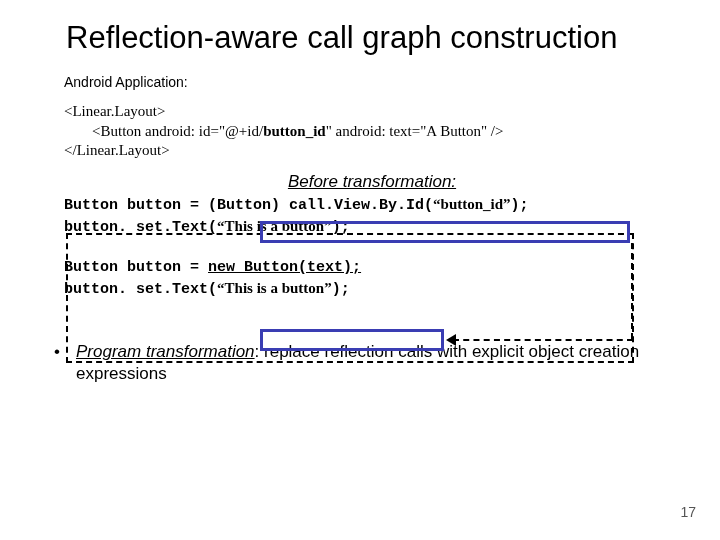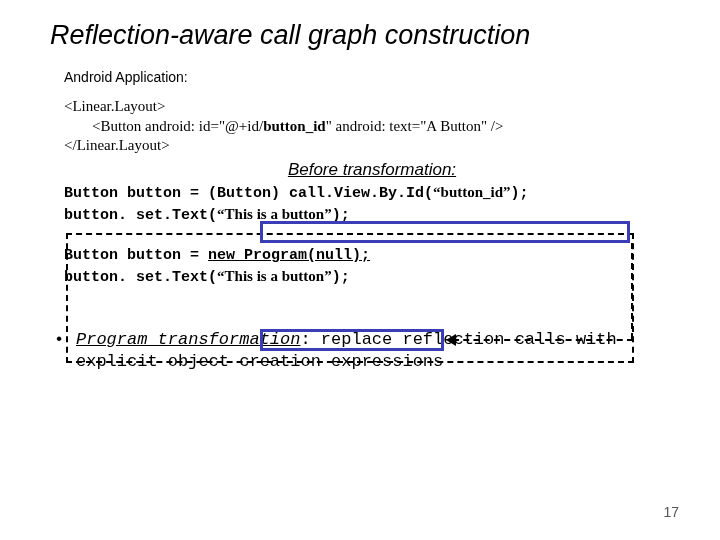--- a/index.html
+++ b/index.html
@@ -1,36 +1,36 @@
 <!DOCTYPE html>
 <html><head>
 <meta charset="utf-8">
 <style>
   * { margin:0; padding:0; box-sizing:border-box; }
   body { width:720px; height:540px; background:#fff; font-family:Arial,Helvetica,sans-serif; color:#000; position:relative; }
   .slide { padding:20px 40px 0 50px; }
-  .title { font-size:27px; font-style:italic; margin-bottom:18px; margin-left:0px; }
+  .title { font-size:31px; margin-bottom:18px; margin-left:16px; }
   .sub { font-size:14px; font-weight:normal; margin-bottom:12px; }
-  .xml { font-family:'Times New Roman',serif; font-size:15px; line-height:1.3; margin-bottom:4px; }
+  .xml { font-family:'Times New Roman',serif; font-size:15px; line-height:1.3; margin-bottom:11px; }
   .xml .indent { margin-left:28px; display:block; }
   .bold { font-weight:bold; }
   .sect { font-size:17px; font-style:italic; text-decoration:underline; margin-top:4px; margin-bottom:2px;text-align:center; }
   .code { font-family:'Courier New',monospace; font-size:15px; font-weight:bold; line-height:1.35; position:relative; z-index:1; }
   .code .str { font-family:Liberation Serif, serif; font-weight:bold; }
   .box1 { position:absolute; border:3px solid #3a3db3; left:260px; top:221px; width:370px; height:22px; z-index:2; }
   .box2 { position:absolute; border:3px solid #3a3db3; left:260px; top:329px; width:184px; height:22px; z-index:2; }
   .dashbox { position:absolute; border:2px dashed #000; left:66px; top:233px; width:568px; height:130px; z-index:0; }
   .arrowline { position:absolute; left:453px; top:339px; width:180px; height:2px; border-top:2px dashed #000; z-index:2; }
   .arrowhead { position:absolute; left:446px; top:334px; width:0; height:0; border-top:6px solid transparent; border-bottom:6px solid transparent; border-right:10px solid #000; z-index:3; }
   .arrowup { position:absolute; left:631px; top:243px; width:0; height:96px; border-left:2px dashed #000; z-index:2; }
-  .bullets { margin-top:40px; font-size:17px; line-height:1.3; padding-left:0;font-family:Liberation Mono, monospace; }
+  .bullets { margin-top:40px; font-size:17px; line-height:1.3; padding-left:0; }
   .bullets li { list-style:none; margin-bottom:18px; padding-left:26px; position:relative; }
   .bullets li::before { content:'•'; position:absolute; left:4px; top:0; font-size:17px; }
   .it { font-style:italic; }
-  .pagenum { position:absolute; right:41px; bottom:20px; font-size:14px; color:#555; }
+  .pagenum { position:absolute; right:24px; bottom:20px; font-size:14px; color:#555; }
   .ml{margin-left:14px;}
 </style>
 </head>
 <body>
 
 <div class="slide">
   <div class="title">Reflection-aware call graph construction</div>
 
   <div class="ml">
     <div class="sub">Android Application:</div>
@@ -45,21 +45,21 @@
 
     <div class="sect">Before transformation:</div>
     <div class="code">
       <span>Button button = </span><span>(Button) call.View.By.Id(</span><span class="str">“button_id”</span><span>);</span><br>
       <span>button. set.Text(</span><span class="str">“This is a button”</span><span>);</span>
     </div>
 
     <div style="height:20px"></div>
 
     <div class="code">
-      <span>Button button = </span><span style="text-decoration:underline">new Program(null);</span><br>
+      <span>Button button = </span><span style="text-decoration:underline">new Button(text);</span><br>
       <span>button. set.Text(</span><span class="str">“This is a button”</span><span>);</span>
     </div>
   </div>
 
   <ul class="bullets">
     <li>
       <span class="it" style="text-decoration:underline">Program transformation</span><span>:  replace reflection calls with explicit object creation expressions</span>
     </li>
   </ul>
 </div>

